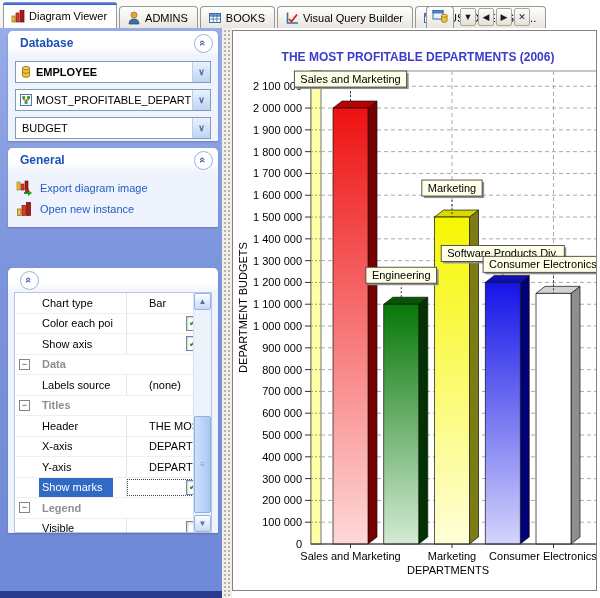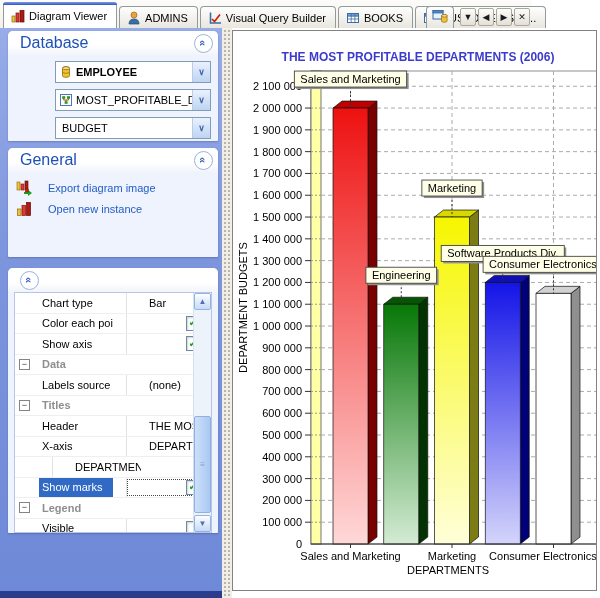--- a/index.html
+++ b/index.html
@@ -20,32 +20,32 @@
        border:1px solid #919B9C;border-bottom:none;border-radius:4px 4px 0 0;margin-right:4px;position:relative;top:2px;}
   .tbtn{width:16px;height:18px;background:linear-gradient(180deg,#FDFDFB,#E3E0D8);border:1px solid #ACA899;border-radius:2px;
        font-size:9px;line-height:16px;text-align:center;color:#1a1a1a;padding:0;font-family:"Liberation Sans",sans-serif;}
 
   
   .sidebar{position:absolute;left:0;top:28px;width:222px;height:570px;background:linear-gradient(180deg,#97ACE8 0%,#7D95DD 40%,#6E89D7 100%);}
   .sidebar-bottom{position:absolute;left:0;bottom:0;width:222px;height:7px;background:#2B3C8C;}
   .panel{position:absolute;left:8px;width:210px;background:#EFF3FD;border-radius:5px 5px 1px 1px;box-shadow:0 1px 2px rgba(20,30,80,.25);}
   .panel-header{height:24px;background:linear-gradient(180deg,#FFFFFF 60%,#F2F4FA);border-radius:5px 5px 0 0;
        display:flex;align-items:center;padding:0 5px 0 12px;}
-  .panel-title{font-weight:normal;font-size:16px;color:#1C50B8;flex:1;}
+  .panel-title{font-weight:bold;font-size:12px;color:#1C50B8;flex:1;}
   .chev{width:17px;height:17px;border-radius:50%;background:#fff;border:1px solid #9AB2DE;color:#3A62C0;
        display:flex;align-items:center;justify-content:center;font-weight:bold;font-size:11px;}
   .chev span{display:inline-block;transform:rotate(90deg);margin-top:-1px;}
 
   .combo{margin:0 7px 6px 7px;height:20px;background:#fff;border:1px solid #7F9DB9;display:flex;align-items:center;padding-left:3px;position:relative;}
   .combo .citxt{flex:1;white-space:nowrap;overflow:hidden;padding-left:3px;}
   .combo .cicon{width:14px;height:14px;flex:0 0 auto;}
   .combo .drop{width:17px;height:100%;margin-left:auto;background:linear-gradient(180deg,#EAF1FC,#BFD4F2);
        border-left:1px solid #B9CDEA;display:flex;align-items:center;justify-content:center;color:#3F66B0;font-size:9px;font-weight:bold;}
 
-  .genlink{display:flex;align-items:center;gap:16px;margin:0 0 5px 8px;color:#215DC6;cursor:pointer;}
+  .genlink{display:flex;align-items:center;gap:8px;margin:0 0 5px 8px;color:#215DC6;cursor:pointer;}
   .genlink .gicon{width:16px;height:16px;flex:0 0 auto;}
 
   
   .grid{position:absolute;left:6px;top:24px;width:196px;height:239px;background:#fff;border:1px solid #B7C4E4;overflow:hidden;}
   .grow{display:flex;height:19.5px;align-items:stretch;border-bottom:1px solid #EFEFEF;text-align:right;}
   .gcol0{width:20px;flex:0 0 auto;display:flex;align-items:center;padding-left:4px;}
   .glabel{width:71px;flex:0 0 auto;display:flex;align-items:center;white-space:nowrap;overflow:hidden;padding-left:3px;}
   .gval{width:88px;flex:0 0 auto;border-left:1px solid #E2E2E2;display:flex;align-items:center;padding-left:22px;position:relative;white-space:nowrap;overflow:hidden;margin-left:13px;}
   .grow.group .glabel{color:#8E8E8E;font-weight:bold;}
   .grow.group .gval{border-left:none;}
@@ -89,32 +89,32 @@
         </div>
         <div class="tab">
           <span class="ticon"><svg width="14" height="14">
               <circle cx="7" cy="4" r="3" fill="#E8A33D" stroke="#9c6716" stroke-width=".7"></circle>
               <path d="M2 13 q0-5 5-5 q5 0 5 5 z" fill="#3A6EA5" stroke="#234a75" stroke-width=".7"></path>
             </svg></span>
           <span>ADMINS</span>
         </div>
         <div class="tab">
           <span class="ticon"><svg width="14" height="14">
-              <path d="M2.5 1.5 V12 H13" fill="none" stroke="#3A6EA5" stroke-width="1.6"></path>
-              <path d="M4 8 L6.5 10.5 L12 3.5" fill="none" stroke="#CC2200" stroke-width="1.7"></path>
-            </svg></span>
-          <span>Visual Query Builder</span>
-        </div>
-        <div class="tab">
-          <span class="ticon"><svg width="14" height="14">
               <rect x="1.5" y="2.5" width="11" height="9" fill="#fff" stroke="#3A6EA5"></rect>
               <rect x="1.5" y="2.5" width="11" height="2.6" fill="#7BA0CE" stroke="#3A6EA5"></rect>
               <path d="M5.2 2.5 V11.5 M8.9 2.5 V11.5 M1.5 8 H12.5" stroke="#3A6EA5" stroke-width=".8"></path>
             </svg></span>
           <span>BOOKS</span>
+        </div>
+        <div class="tab">
+          <span class="ticon"><svg width="14" height="14">
+              <path d="M2.5 1.5 V12 H13" fill="none" stroke="#3A6EA5" stroke-width="1.6"></path>
+              <path d="M4 8 L6.5 10.5 L12 3.5" fill="none" stroke="#CC2200" stroke-width="1.7"></path>
+            </svg></span>
+          <span>Visual Query Builder</span>
         </div>
         <div class="tab">
           <span class="ticon"><svg width="14" height="14">
               <rect x="1.5" y="2.5" width="11" height="9" fill="#fff" stroke="#3A6EA5"></rect>
               <rect x="1.5" y="2.5" width="11" height="2.6" fill="#5585C0" stroke="#3A6EA5"></rect>
               <path d="M5 7 h4 v-1.6 l3 2.8 -3 2.8 V9.4 H5 z" fill="#CC2200"></path>
             </svg></span>
           <span>CUSTOMER.SET...</span>
         </div>
       </div>
@@ -136,21 +136,21 @@
 
   <div class="sidebar">
 
     <div class="panel" style="top:3px;height:110px;">
       <div class="panel-header">
         <span class="panel-title">Database</span>
         <span class="chev">
             <span>«</span>
           </span>
       </div>
-      <div id="db-body" style="padding-top:6px;margin-left:40px;">
+      <div id="db-body" style="padding-top:6px;">
           <div class="combo">
             <span class="cicon"><svg width="14" height="14">
                 <path d="M3.5 3.2 a3.5 1.5 0 0 1 7 0 V10.8 a3.5 1.5 0 0 1 -7 0 z" fill="#F2C230" stroke="#8a6a10" stroke-width=".8"></path>
                 <ellipse cx="7" cy="3.2" rx="3.5" ry="1.5" fill="#FBE08A" stroke="#8a6a10" stroke-width=".8"></ellipse>
                 <path d="M3.5 6.8 a3.5 1.5 0 0 0 7 0" fill="none" stroke="#8a6a10" stroke-width=".7"></path>
               </svg></span>
             <span class="citxt" style="font-weight:bold;">EMPLOYEE</span>
             <span class="drop">∨</span>
           </div>
           <div class="combo">
@@ -164,21 +164,21 @@
             <span class="citxt">MOST_PROFITABLE_DEPARTMENTS</span>
             <span class="drop">∨</span>
           </div>
           <div class="combo">
             <span class="citxt">BUDGET</span>
             <span class="drop">∨</span>
           </div>
         </div>
     </div>
 
-    <div class="panel" style="top:120px;height:109px;">
+    <div class="panel" style="top:120px;height:79px;">
       <div class="panel-header">
         <span class="panel-title">General</span>
         <span class="chev">
             <span>«</span>
           </span>
       </div>
       <div id="gen-body" style="padding-top:8px;">
           <div class="genlink">
             <span class="gicon"><svg width="16" height="16">
                 <rect x="1" y="2" width="3" height="8" fill="#F2C230" stroke="#8a6a10" stroke-width=".6"></rect>
@@ -261,20 +261,21 @@
             </div>
             <div class="grow">
               <div class="gcol0"></div>
               <div class="glabel">X-axis</div>
               <div class="gval">
                 <span style="white-space: nowrap; overflow: hidden; max-width: 66px; display: inline-block;">DEPARTMENTS</span>
               </div>
             </div>
             <div class="grow">
               <div class="gcol0"></div>
+              <div class="glabel">Y-axis</div>
               <div class="gval">
                 <span style="white-space: nowrap; overflow: hidden; max-width: 66px; display: inline-block;">DEPARTMENT BUDGETS</span>
               </div>
             </div>
             <div class="grow sel">
               <div class="gcol0"></div>
               <div class="glabel">Show marks</div>
               <div class="gval">
                 <span class="cb checked"></span>
               </div>

